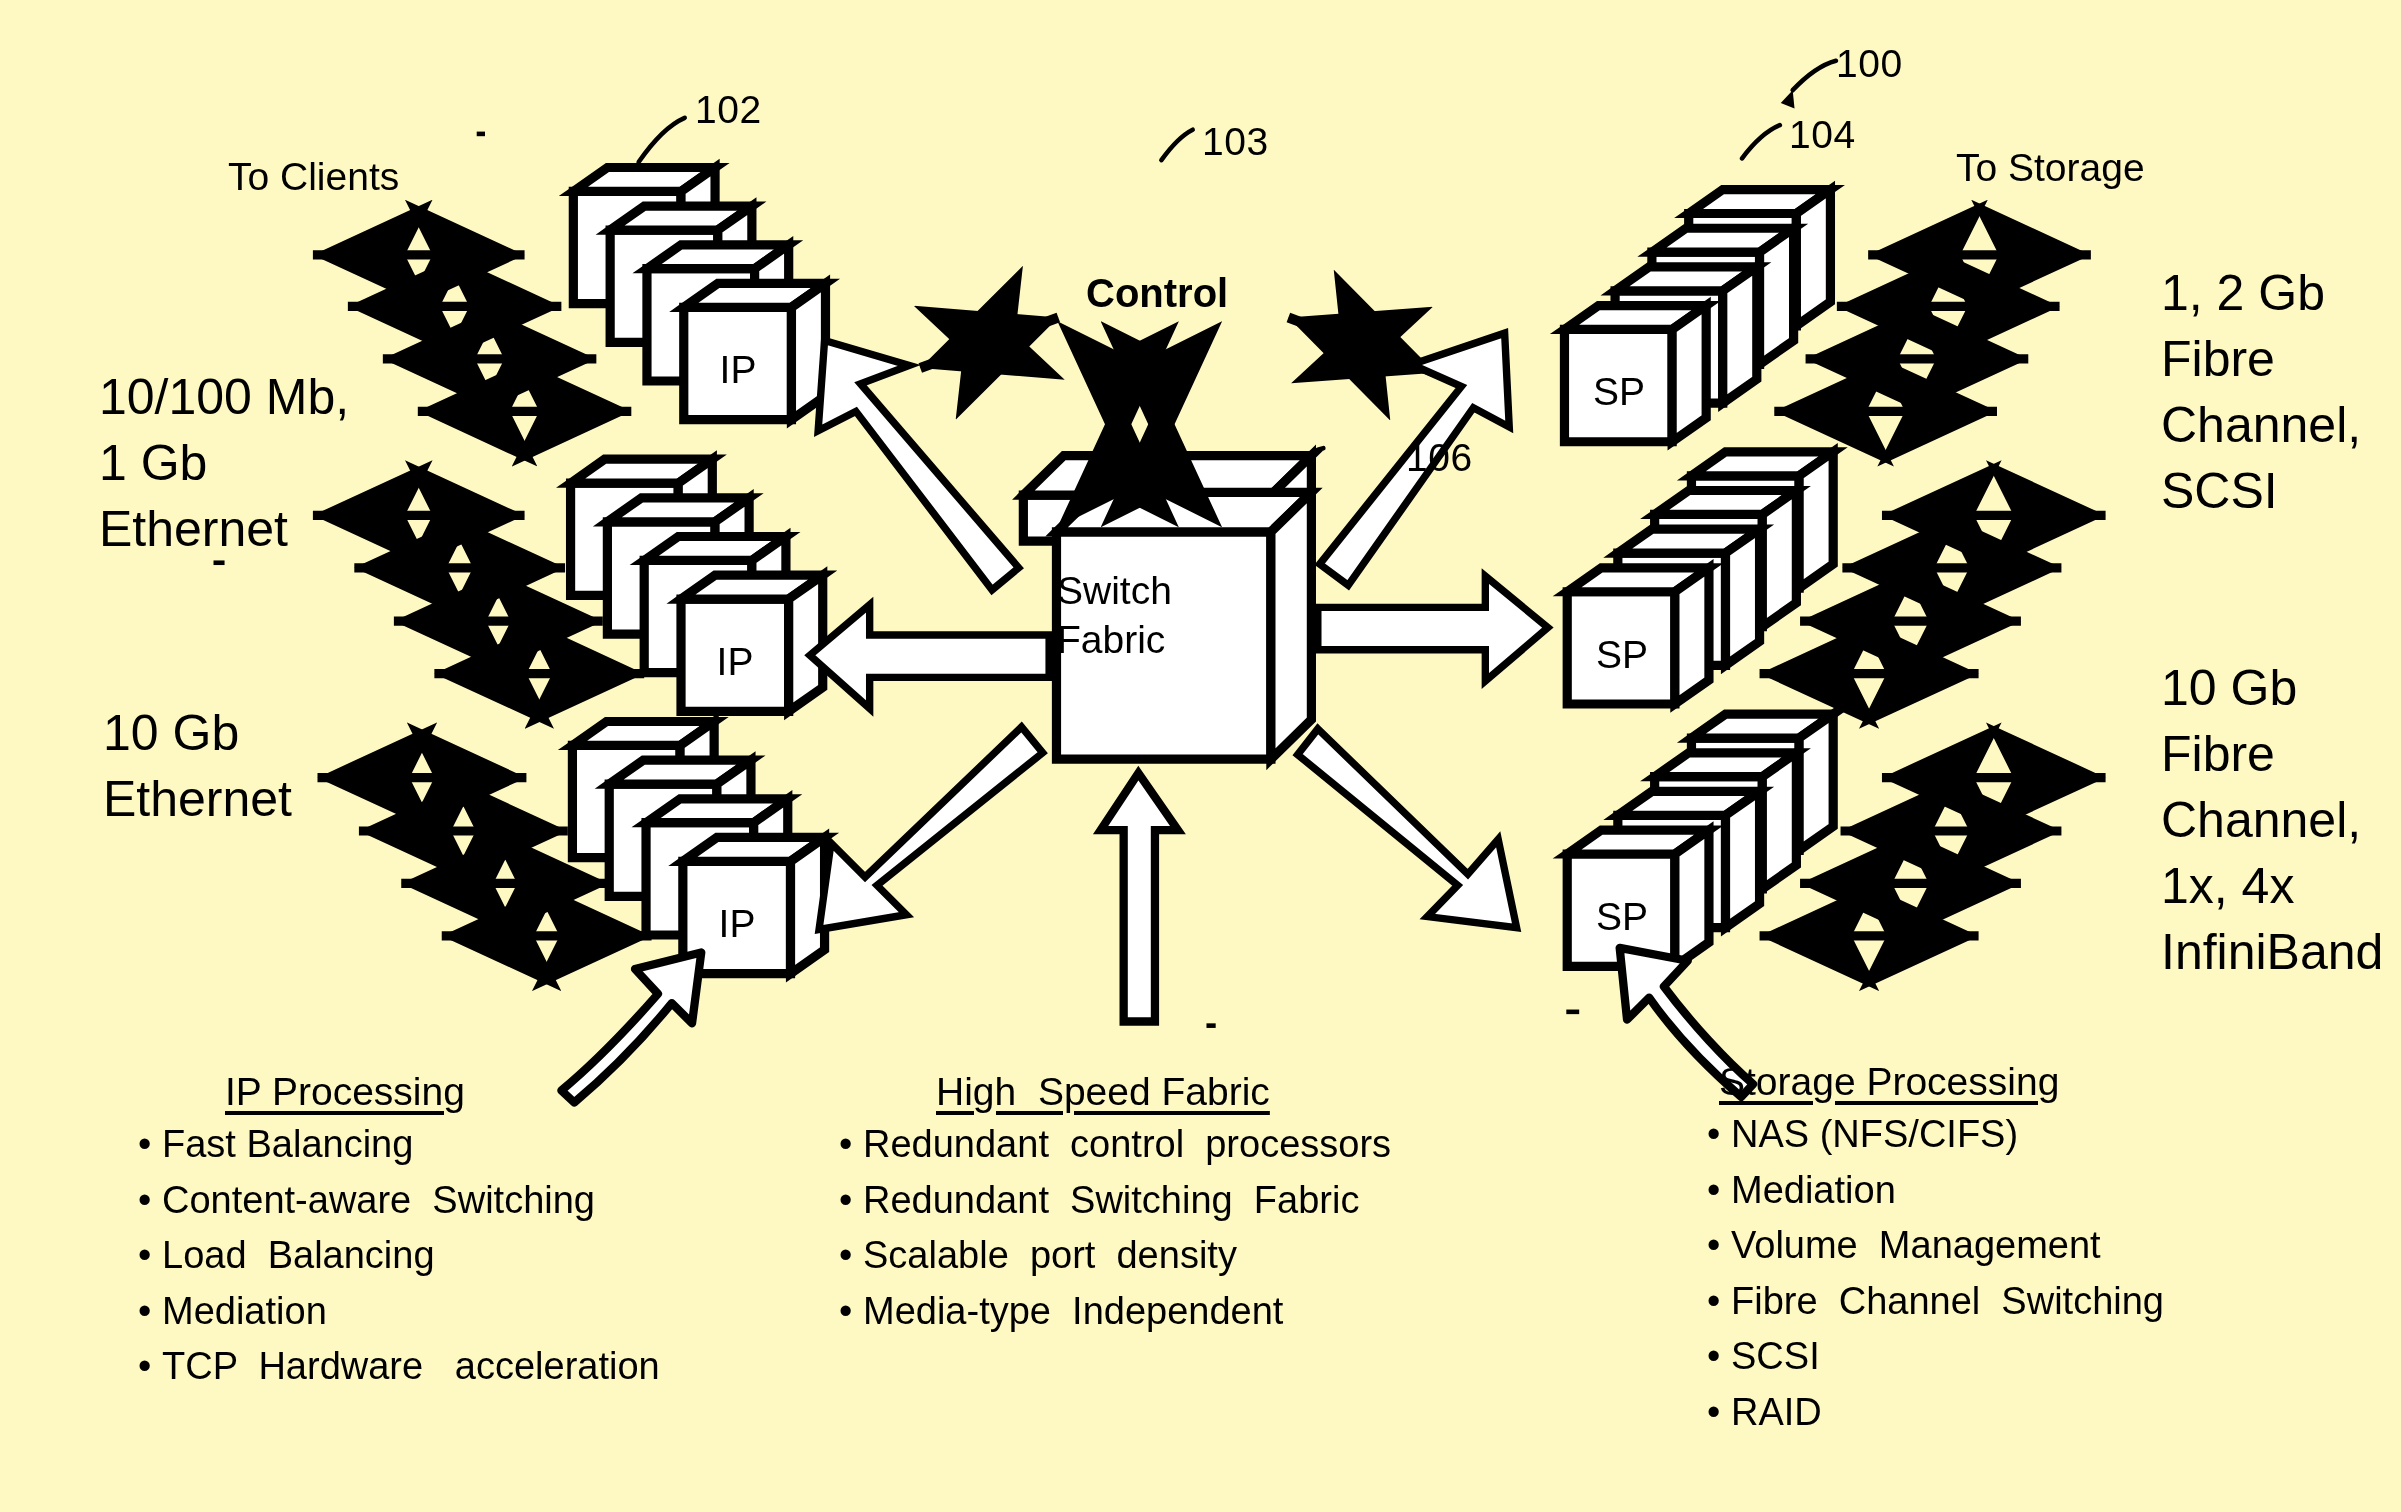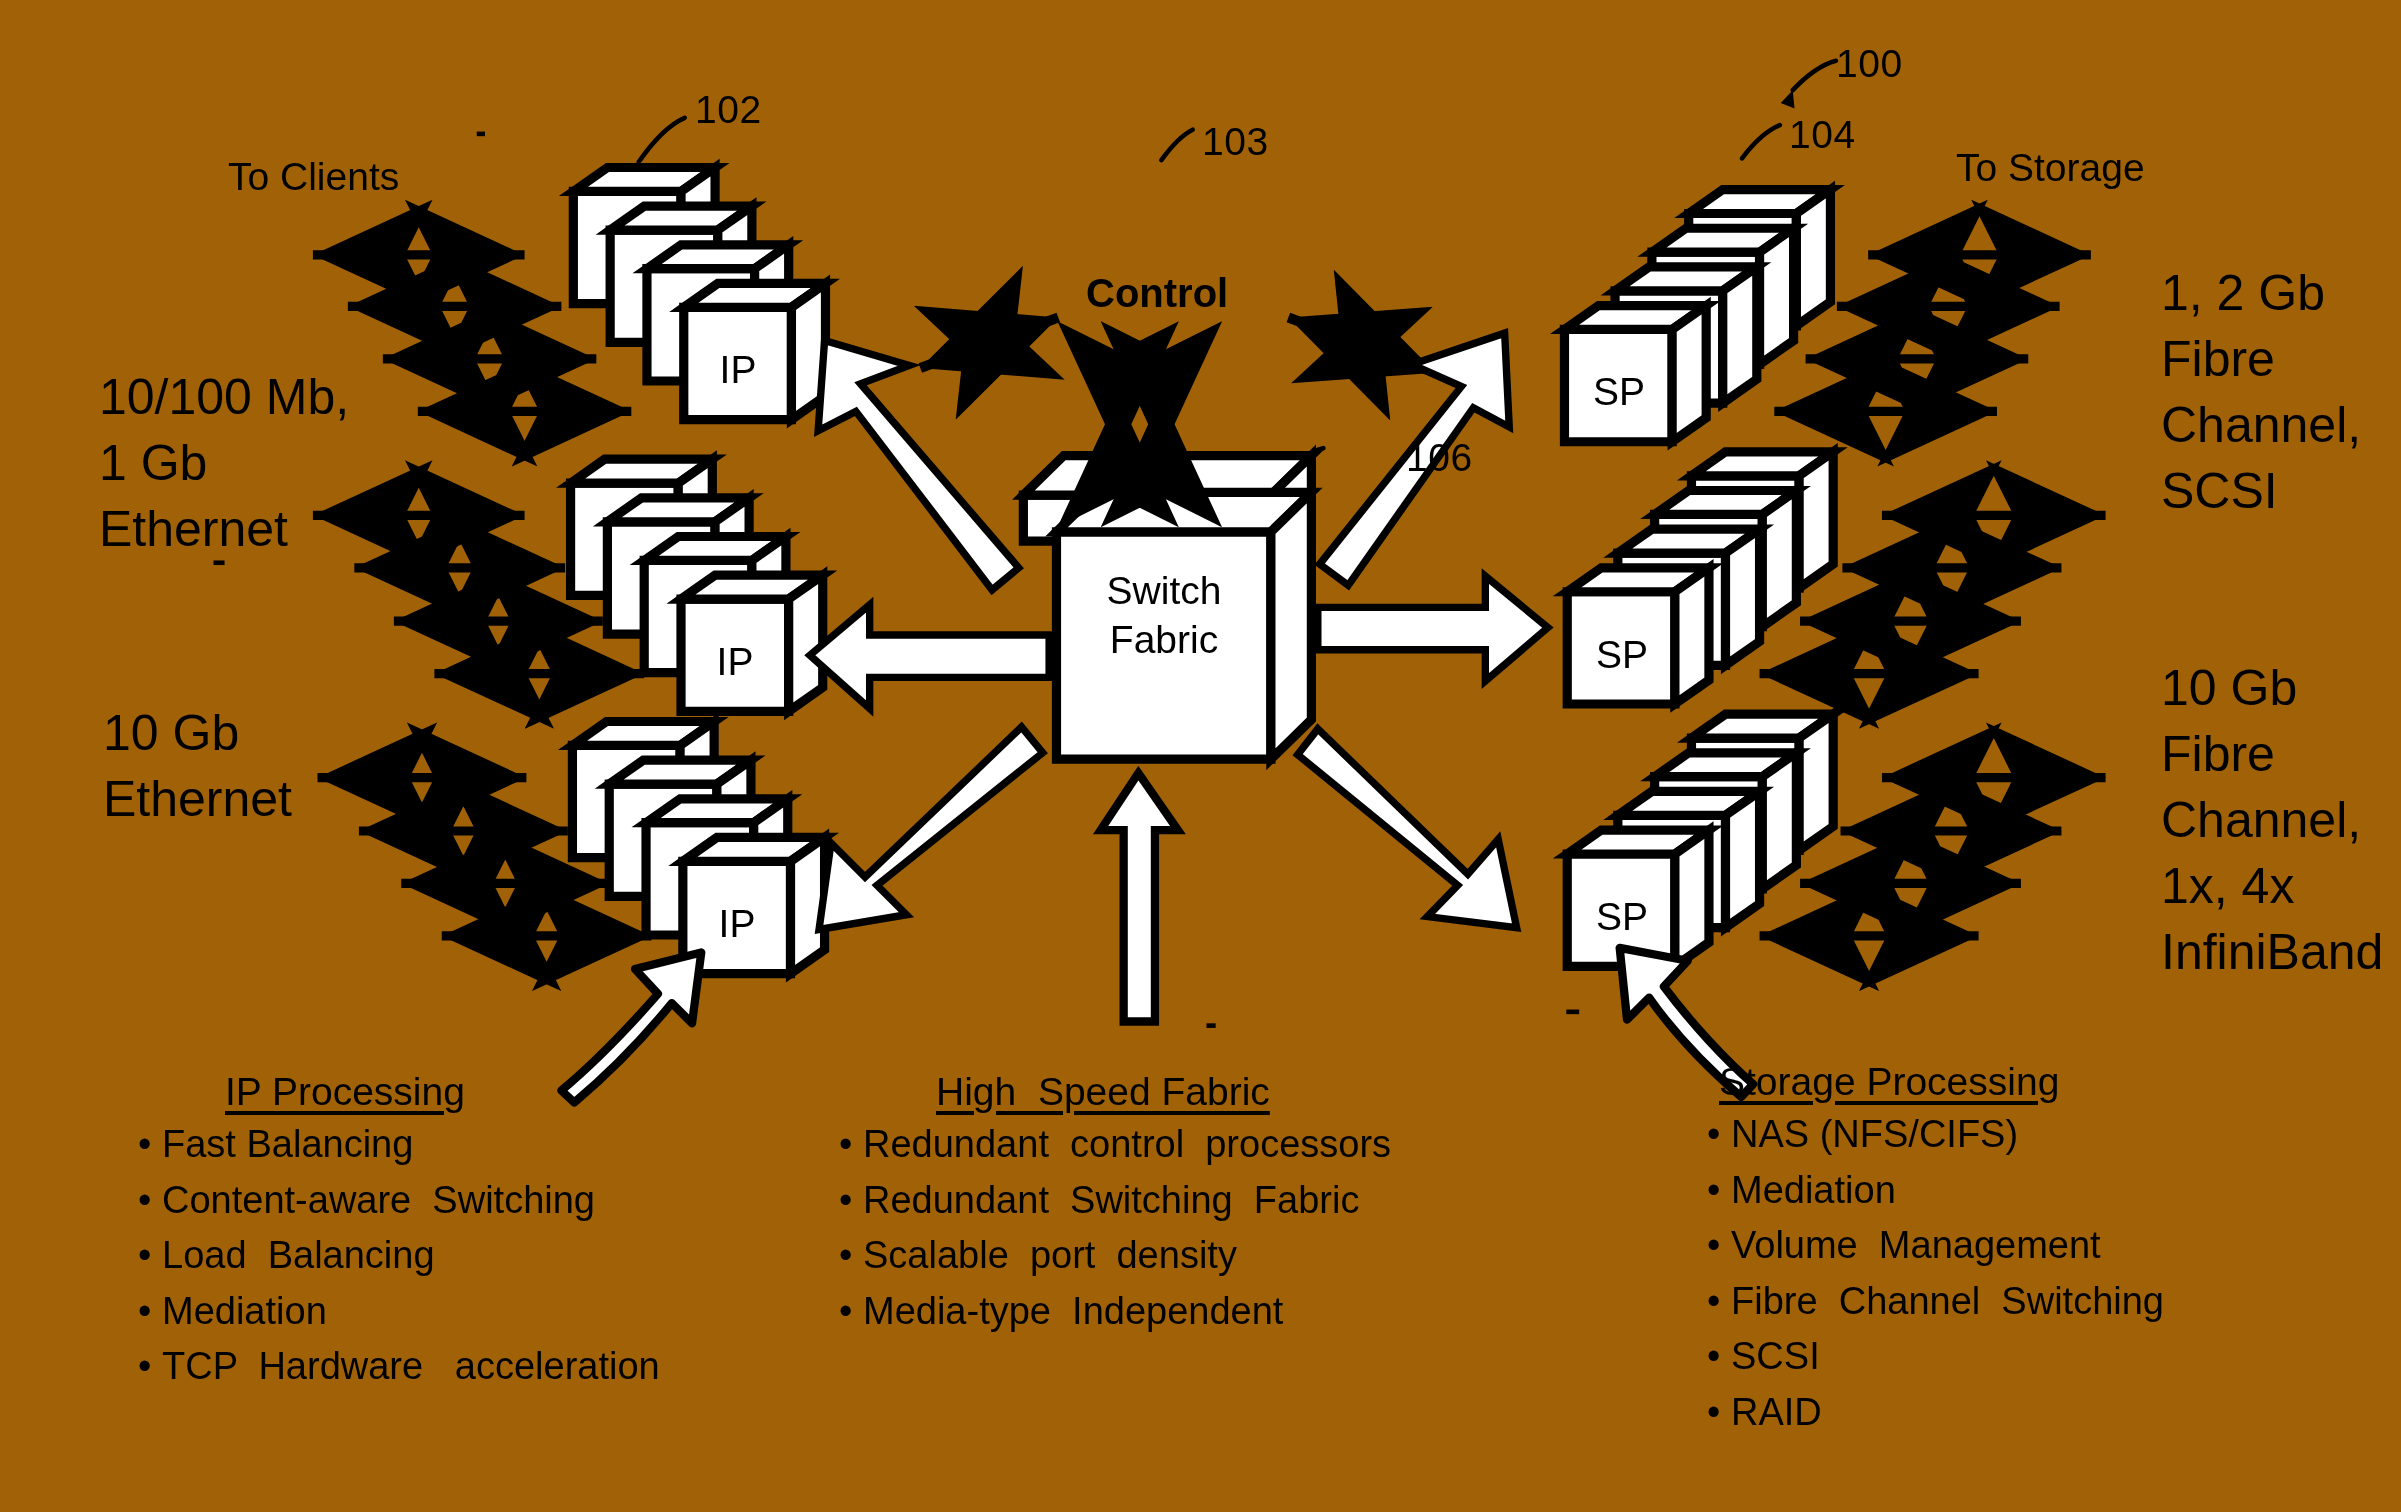--- a/index.html
+++ b/index.html
@@ -8,21 +8,21 @@
     padding: 0;
     background: #ffffff;
   }
   body {
     font-family: "Liberation Sans", sans-serif;
   }
   #figure {
     position: relative;
     width: 2401px;
     height: 1512px;
-    background: #a16207;
+    background: #fef9c3;
     overflow: hidden;
   }
   #figure svg {
     position: absolute;
     top: 0;
     left: 0;
     width: 2401px;
     height: 1512px;
   }
   .lbl {
@@ -42,21 +42,20 @@
   }
   .tolabel {
     font-size: 39px;
   }
   .boxtext {
     font-size: 39px;
     text-align: center;
   }
   .fabtext {
     font-size: 39px;
-    text-align: center;
     line-height: 1.28;
   }
   .controltext {
     font-size: 40px;
     font-weight: bold;
   }
   .listblock {
     position: absolute;
     color: #000;
   }

